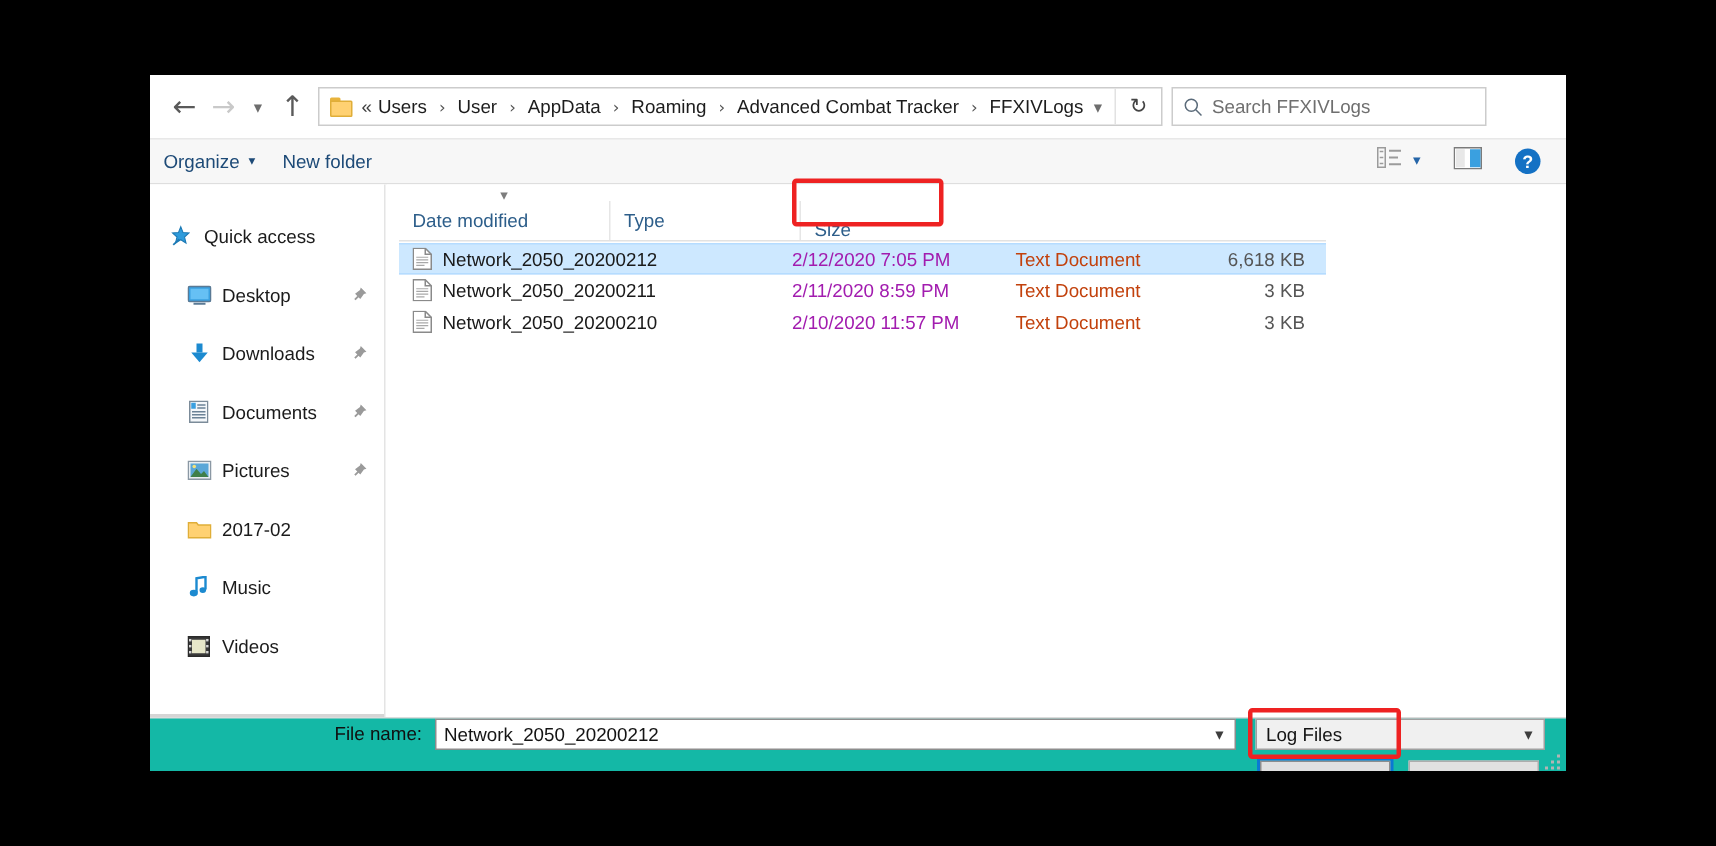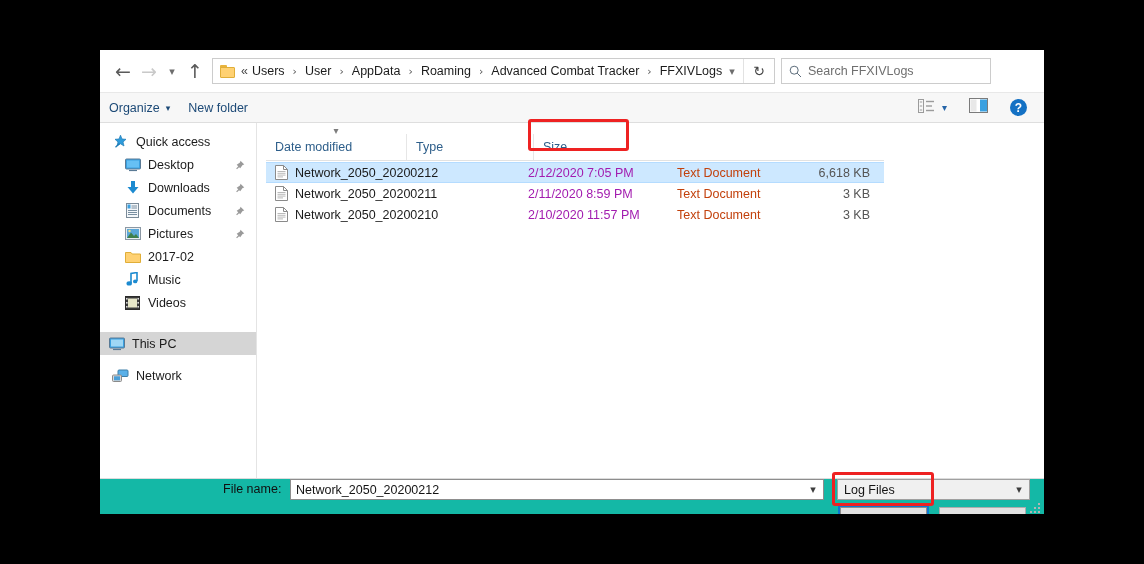--- a/index.html
+++ b/index.html
@@ -218,20 +218,21 @@
     box-sizing: border-box;
     padding-top: 7px;
   }
   .side-row {
     height: 23px;
     display: flex;
     align-items: center;
     position: relative;
     padding-left: 12px;
     box-sizing: border-box;
+    margin-top: 16px;
   }
   .side-row.selected { background: #d5d5d5; padding-left: 8px; }
   .side-row.indent { padding-left: 24px; }
   .side-ico {
     width: 17px; height: 16px;
     margin-right: 7px;
     flex: none;
     display: flex; align-items: center; justify-content: center;
   }
   .side-label {
@@ -269,21 +270,21 @@
     align-items: center;
     font-size: 12.5px;
     color: #2d5e8a;
     padding-left: 9px;
     position: relative;
   }
   .col + .col { border-left: 1px solid #e6e6e6; }
   .col-name { width: 262px; }
   .col-date { width: 140px; }
   .col-type { width: 127px; }
-  .col-size { width: 81px; }
+  .col-size { width: 81px; align-items: flex-end; }
   .sort-chev {
     position: absolute;
     left: 50%;
     transform: translateX(-50%);
     top: -9px;
     font-size: 10px;
     color: #7d7d7d;
     font-family: "DejaVu Sans", sans-serif;
   }
 

